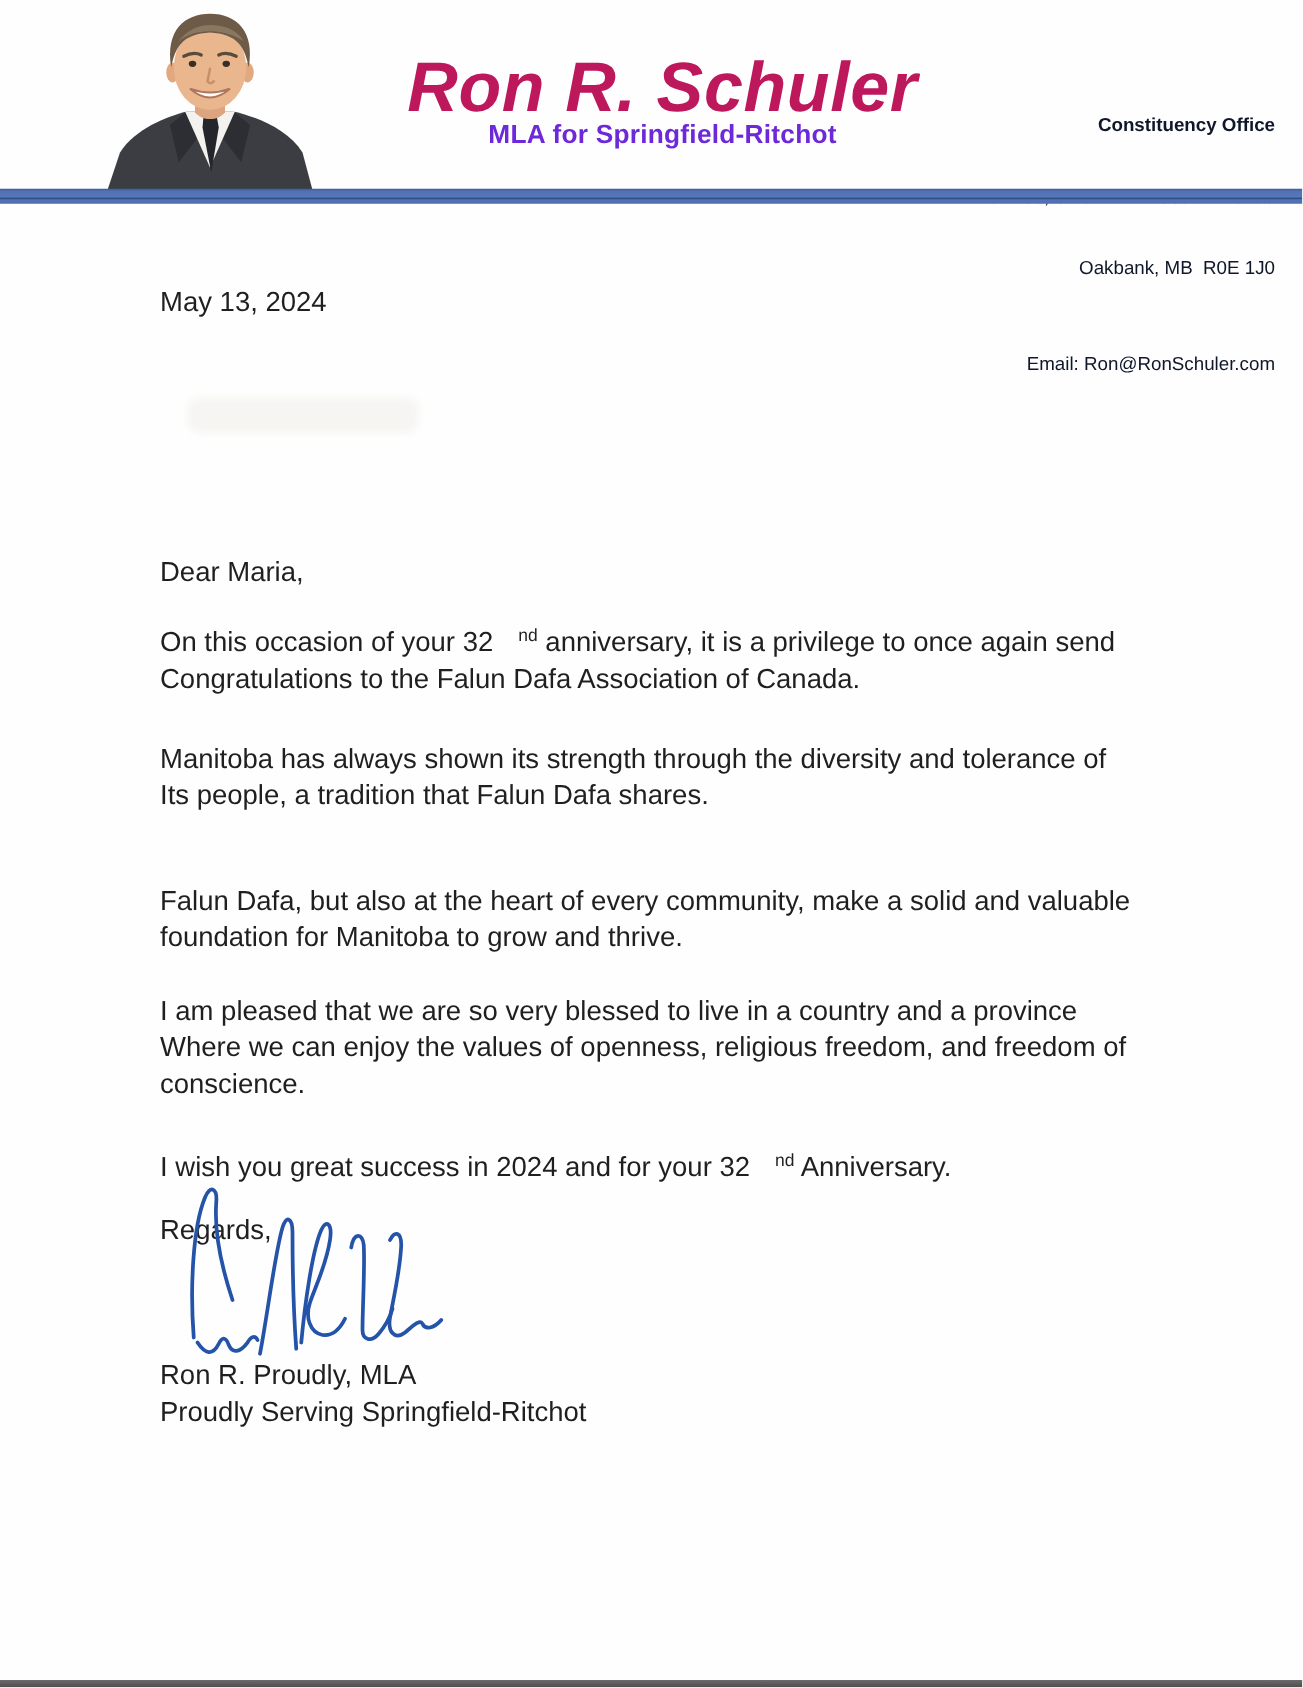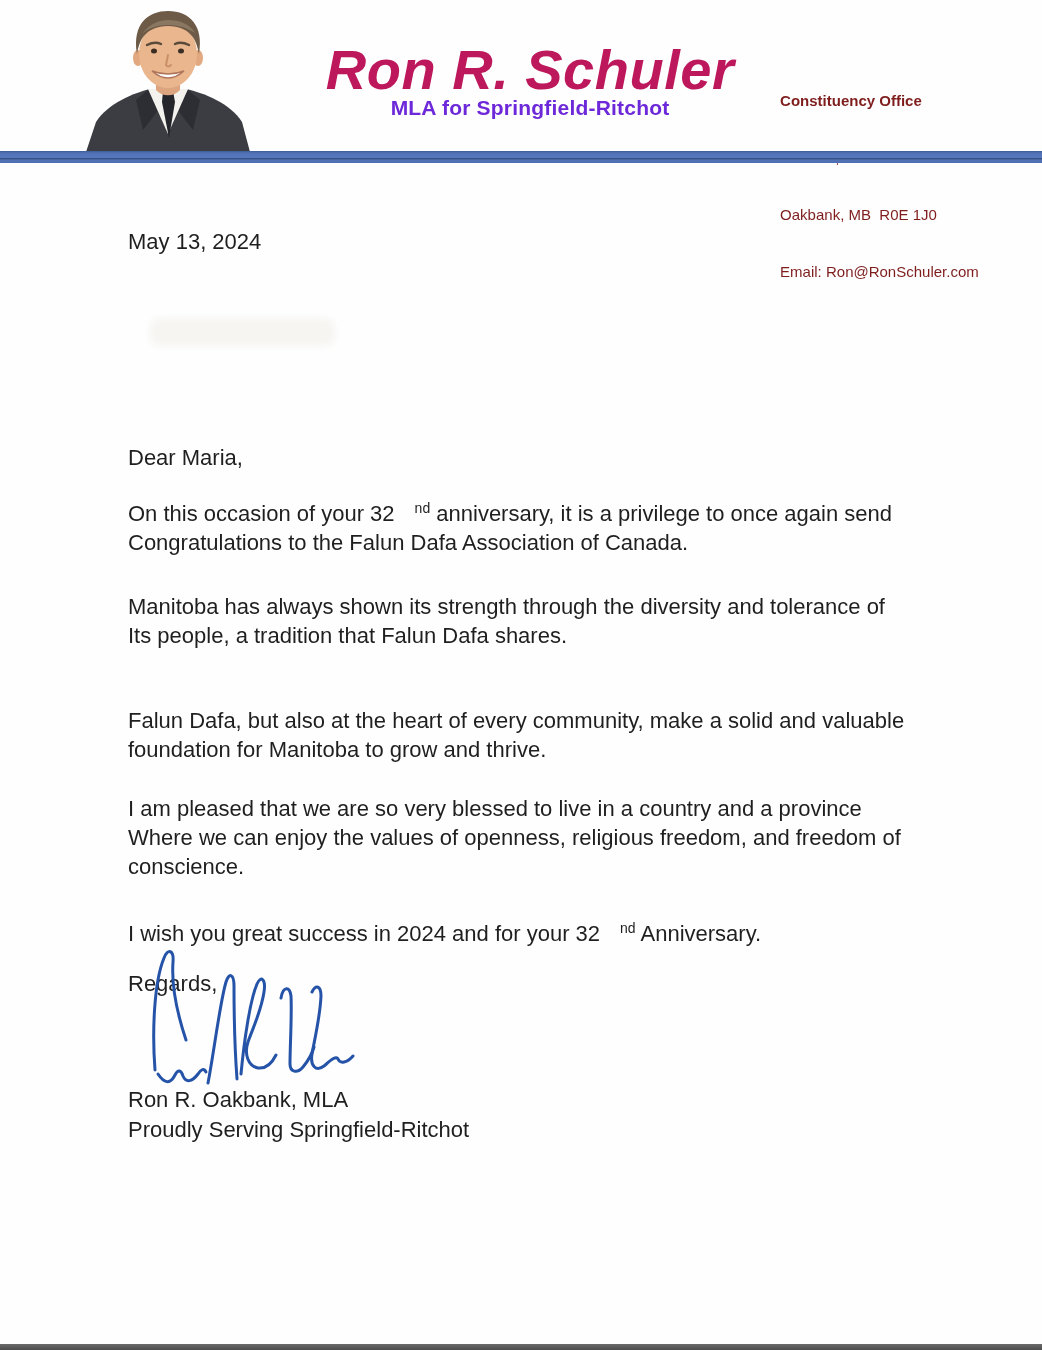--- a/index.html
+++ b/index.html
@@ -37,28 +37,28 @@
   .brand-title {
     font-size: 21px;
     font-weight: bold;
     color: #6d28d9;
     letter-spacing: 0.2px;
     margin-top: 2px;
   }
   .contact {
     position: absolute;
     right: 22px; top: 53px;
-    text-align: left;
-    color: #7f1d1d;
+    text-align: right;
+    color: #0f172a;
     font-size: 15px;
     line-height: 19px;
     white-space: pre;
   }
   .contact .bold { font-weight: bold; }
-  .contact .email-line { margin-top: 0; }
+  .contact .email-line { margin-top: 20px; }
   .bar {
     position: absolute;
     left: 0; top: 151px;
     width: 1042px; height: 12px;
     background: linear-gradient(to bottom,
       #3c5d99 0%, #5272b8 18%, #5777bc 55%,
       #2e4a78 64%, #5272b8 74%, #4d6eb2 100%);
   }
 
   
@@ -179,17 +179,17 @@
         <path d="M15,128 C12,90 14,40 24,16 C28,6 34,8 33,20 C31,48 40,80 46,98"></path>
         <path d="M18,132 C24,141 30,143 35,133 C38,127 41,128 43,134 C46,141 52,140 58,132 C61,127 64,126 66,130"></path>
         <path d="M68,141 C74,110 80,60 86,40 C89,30 94,32 94,44 C94,70 95,110 97,137"></path>
         <path d="M101,132 C104,100 110,58 117,42 C121,33 126,37 124,50 C121,70 112,88 108,100 C104,112 108,124 118,126 C126,127 132,121 136,113"></path>
         <path d="M141,56 C143,44 150,44 151,54 C152,72 150,104 150,122 C150,130 157,132 163,125 C168,119 172,112 174,105"></path>
         <path d="M172,50 C176,42 181,44 181,54 C180,76 174,100 172,112 C170,124 176,130 184,124 C190,119 196,113 198,117 C200,122 207,121 213,114"></path>
       </g>
     </svg>
   </div>
 
-  <div class="bodyline" style="top:1086px">Ron R. Oakbank, MLA</div>
+  <div class="bodyline" style="top:1086px">Ron R. Proudly, MLA</div>
   <div class="bodyline" style="top:1116px">Proudly Serving Springfield-Ritchot</div>
 
   <div class="scan-edge"></div>
 </div>
 
 </body></html>

